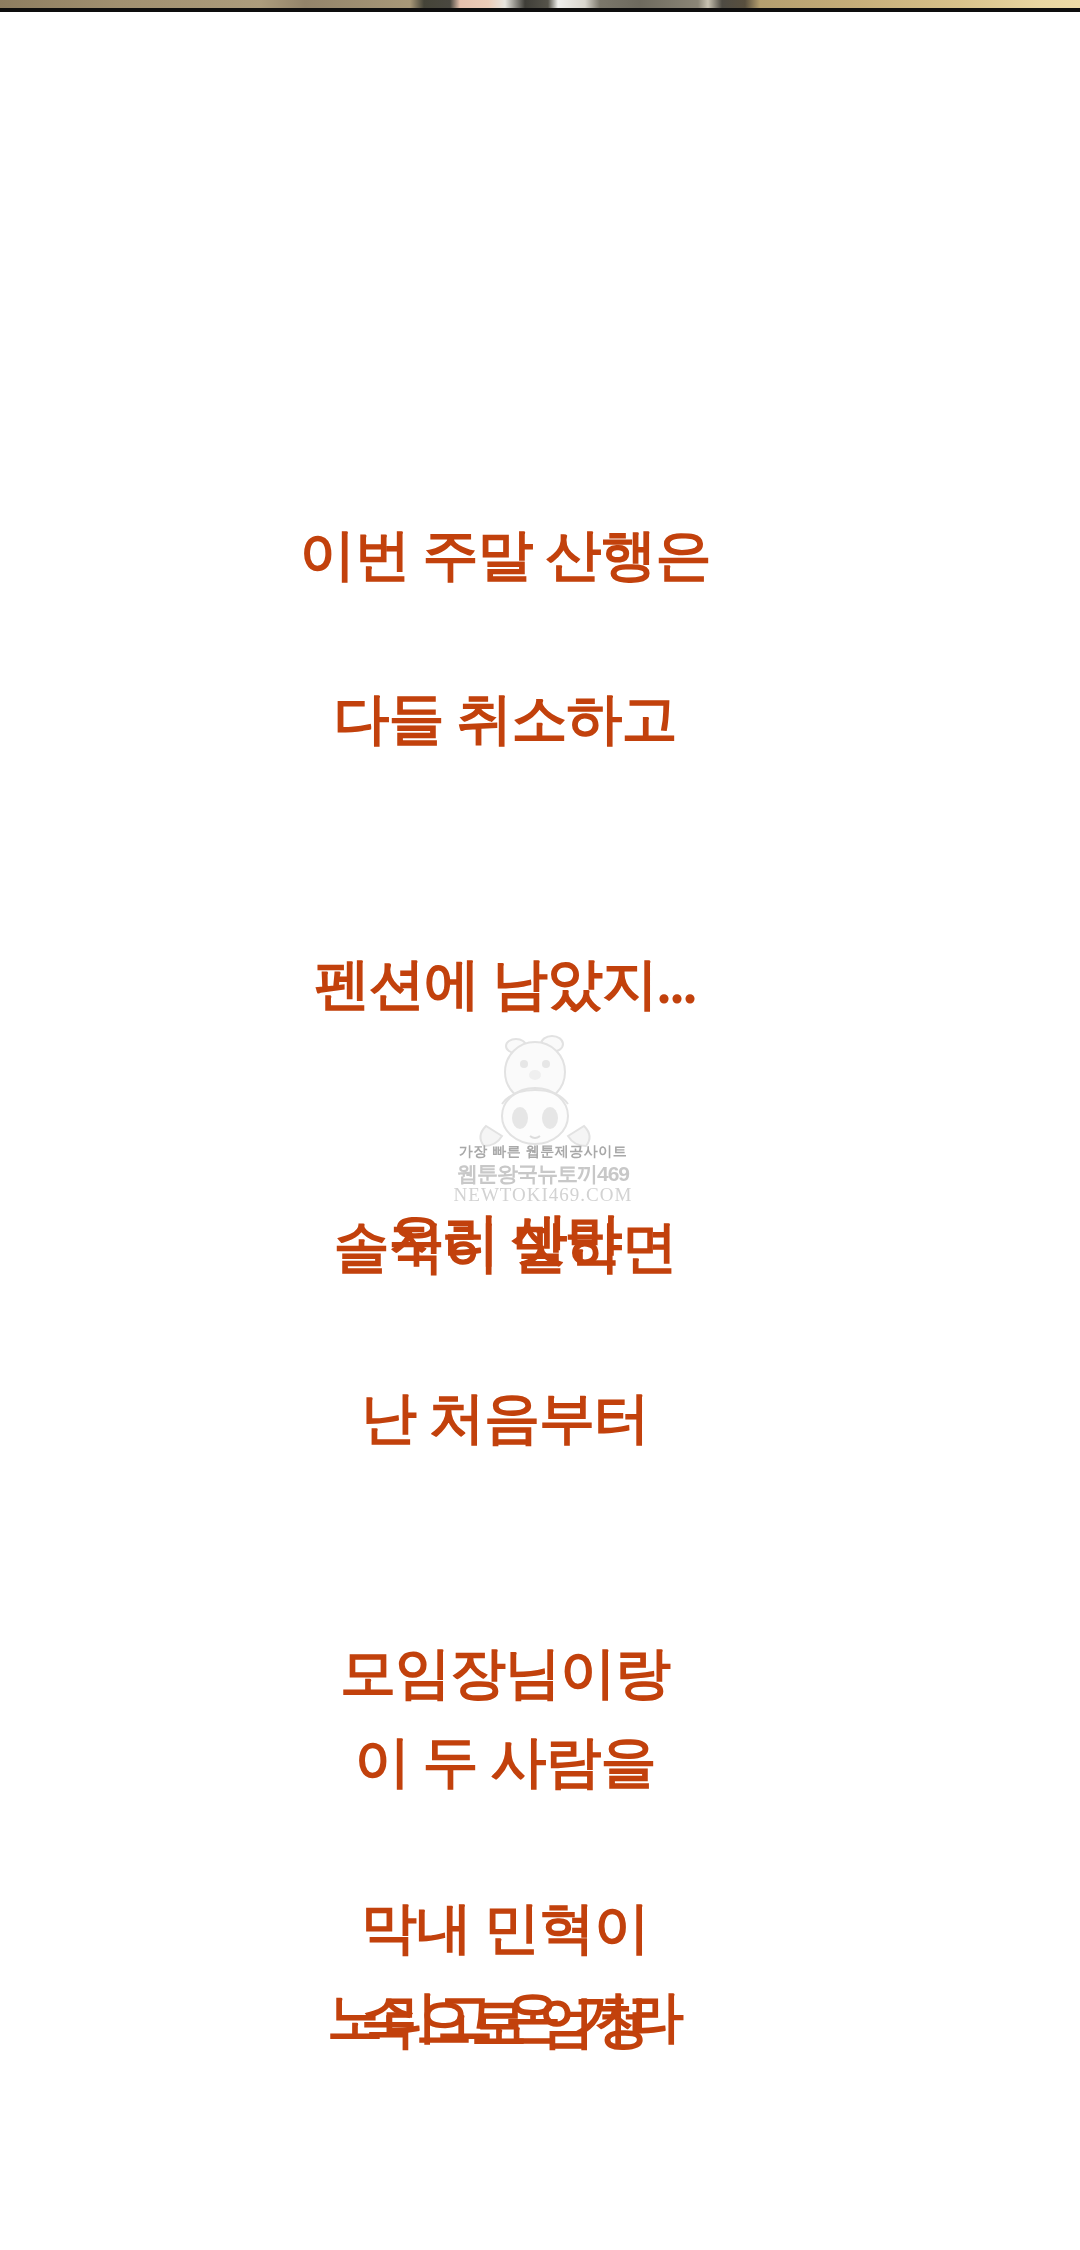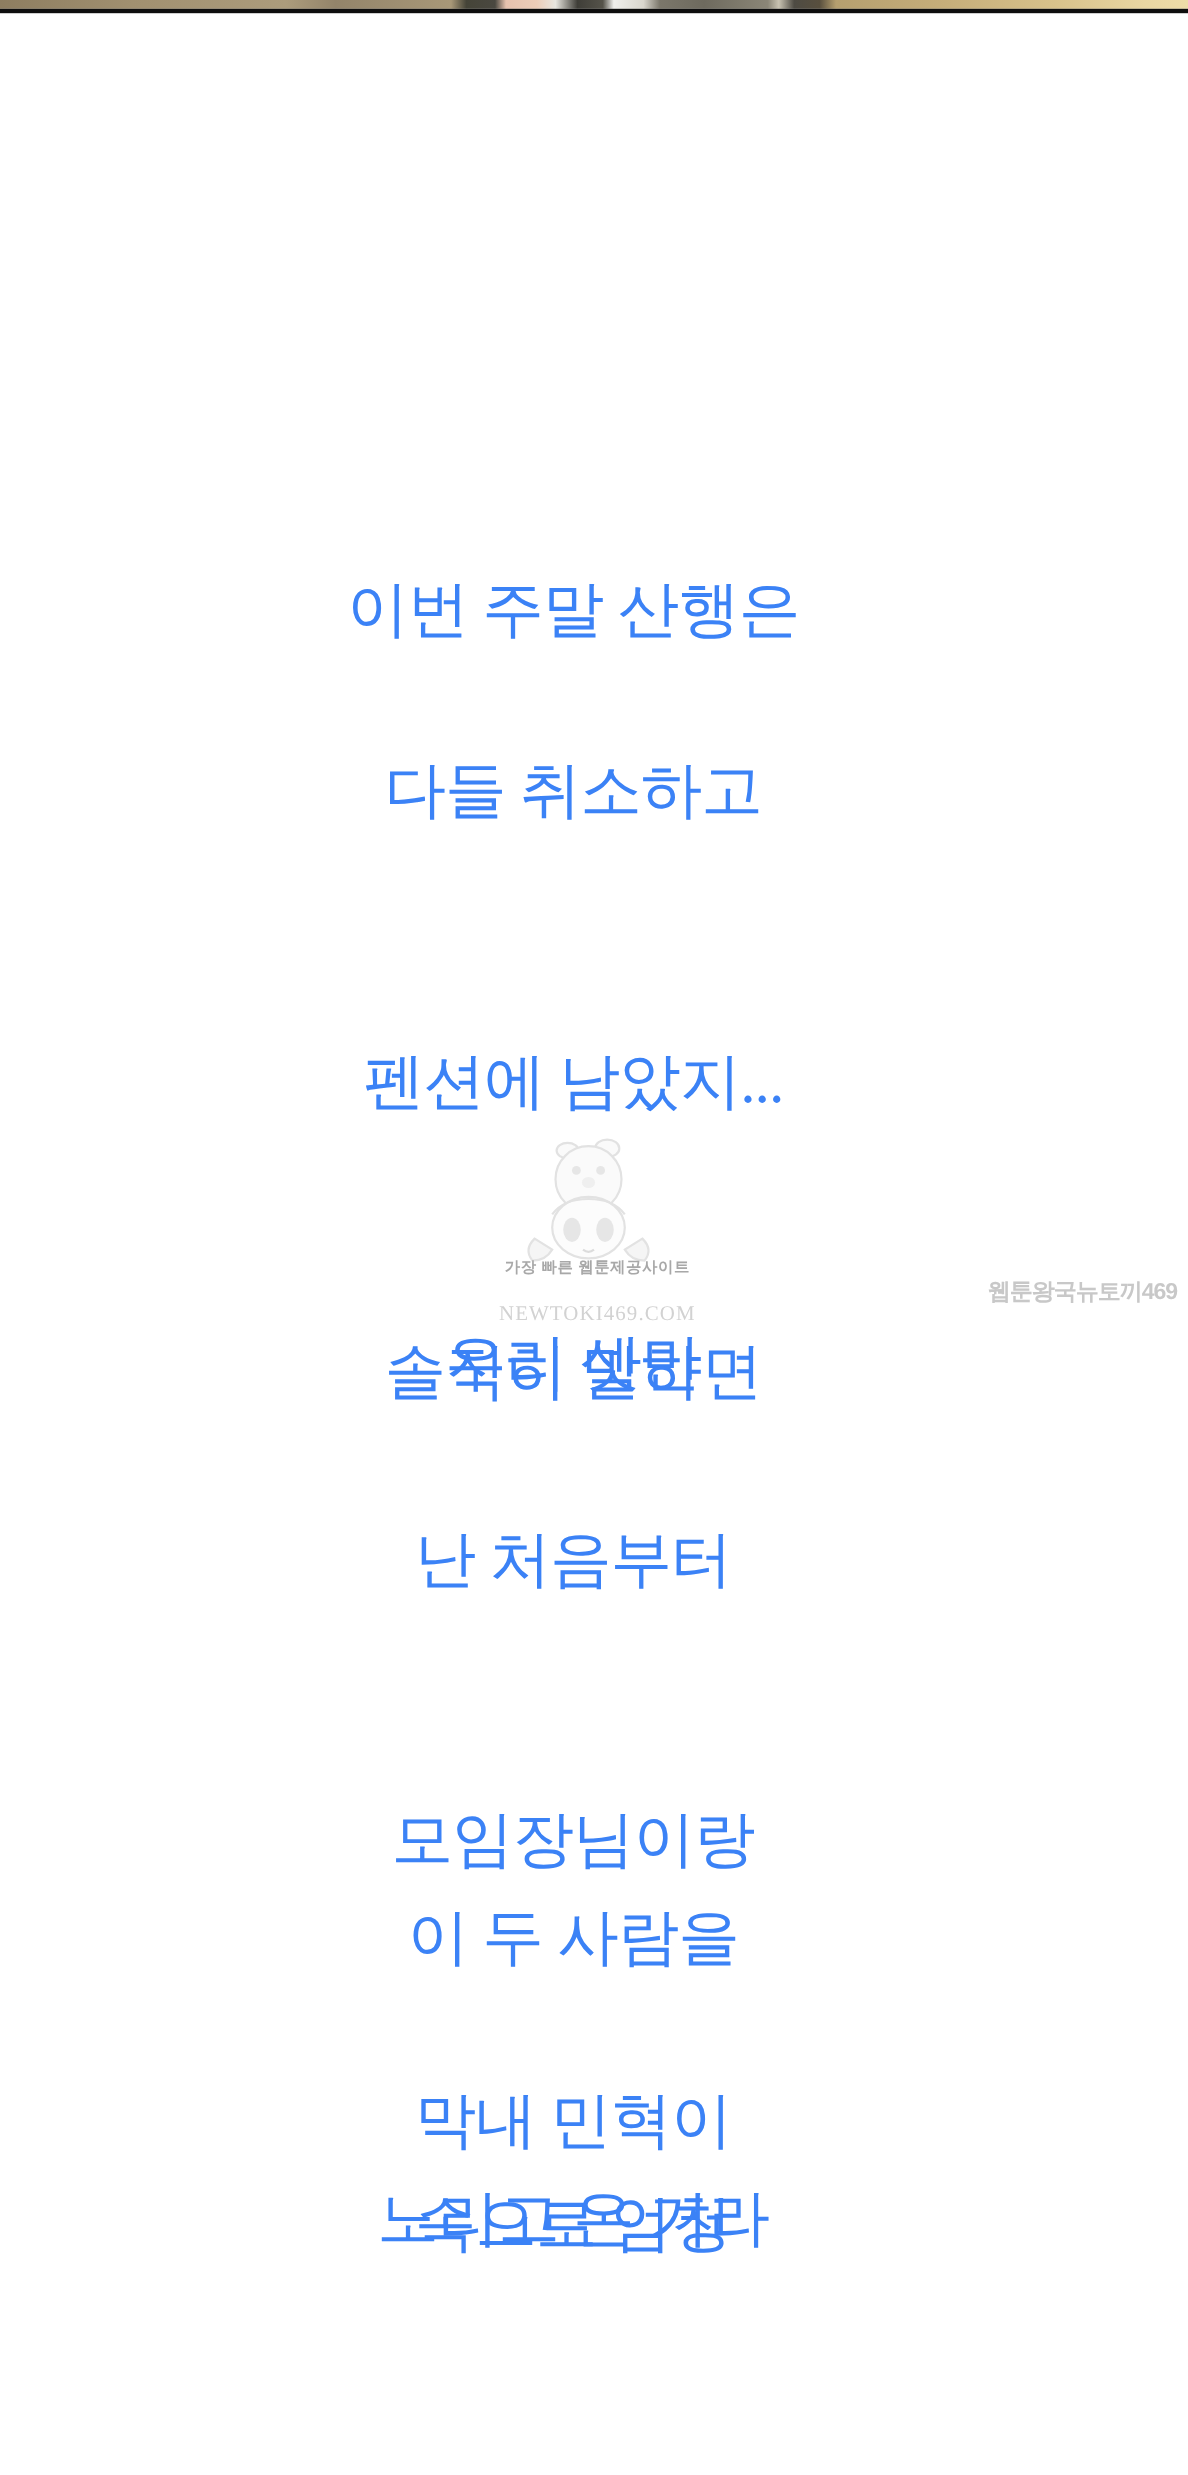--- a/index.html
+++ b/index.html
@@ -23,39 +23,38 @@
   }
   .panel-divider {
     position: absolute; top: 8px; left: 0; width: 1080px; height: 4px;
     background: #0e0e0e;
   }
 
   
   .nblock {
     position: absolute; left: 0; width: 1010px;
     text-align: center;
-    font-size: 56px; font-weight: 400;
+    font-size: 56px; font-weight: 700;
     line-height: 85px;
-    color: #3b82f6;
+    color: #c2410c;
     letter-spacing: -1px;
     white-space: pre;
-    padding-left: 16px;
   }
 
   
   .wm-line {
     position: absolute; left: 16px; width: 1054px;
     text-align: center;
     font-family: "Liberation Sans", "DejaVu Sans", sans-serif;
     white-space: pre;
   }
   .wm1 { top: 1143px; font-size: 14px; font-weight: 700; color: #a8a8a8;
          letter-spacing: 0.5px; text-shadow: 0 1px 0 #ffffff; }
   .wm2 { top: 1160px; font-size: 21px; font-weight: 700; color: #c8c8c8;
-         letter-spacing: -1px; text-shadow: 0 1px 0 #ffffff; text-align: right; }
+         letter-spacing: -1px; text-shadow: 0 1px 0 #ffffff; }
   .wm3 { top: 1184px; font-size: 19px; font-weight: 400; color: #d2d2d2;
          font-family: "Liberation Serif", "DejaVu Serif", serif;
          letter-spacing: 1px; }
   .mascot { position: absolute; left: 472px; top: 1034px; }
 </style>
 </head>
 <body>
 
 <div class="panel-edge"></div>
 <div class="panel-divider"></div>

